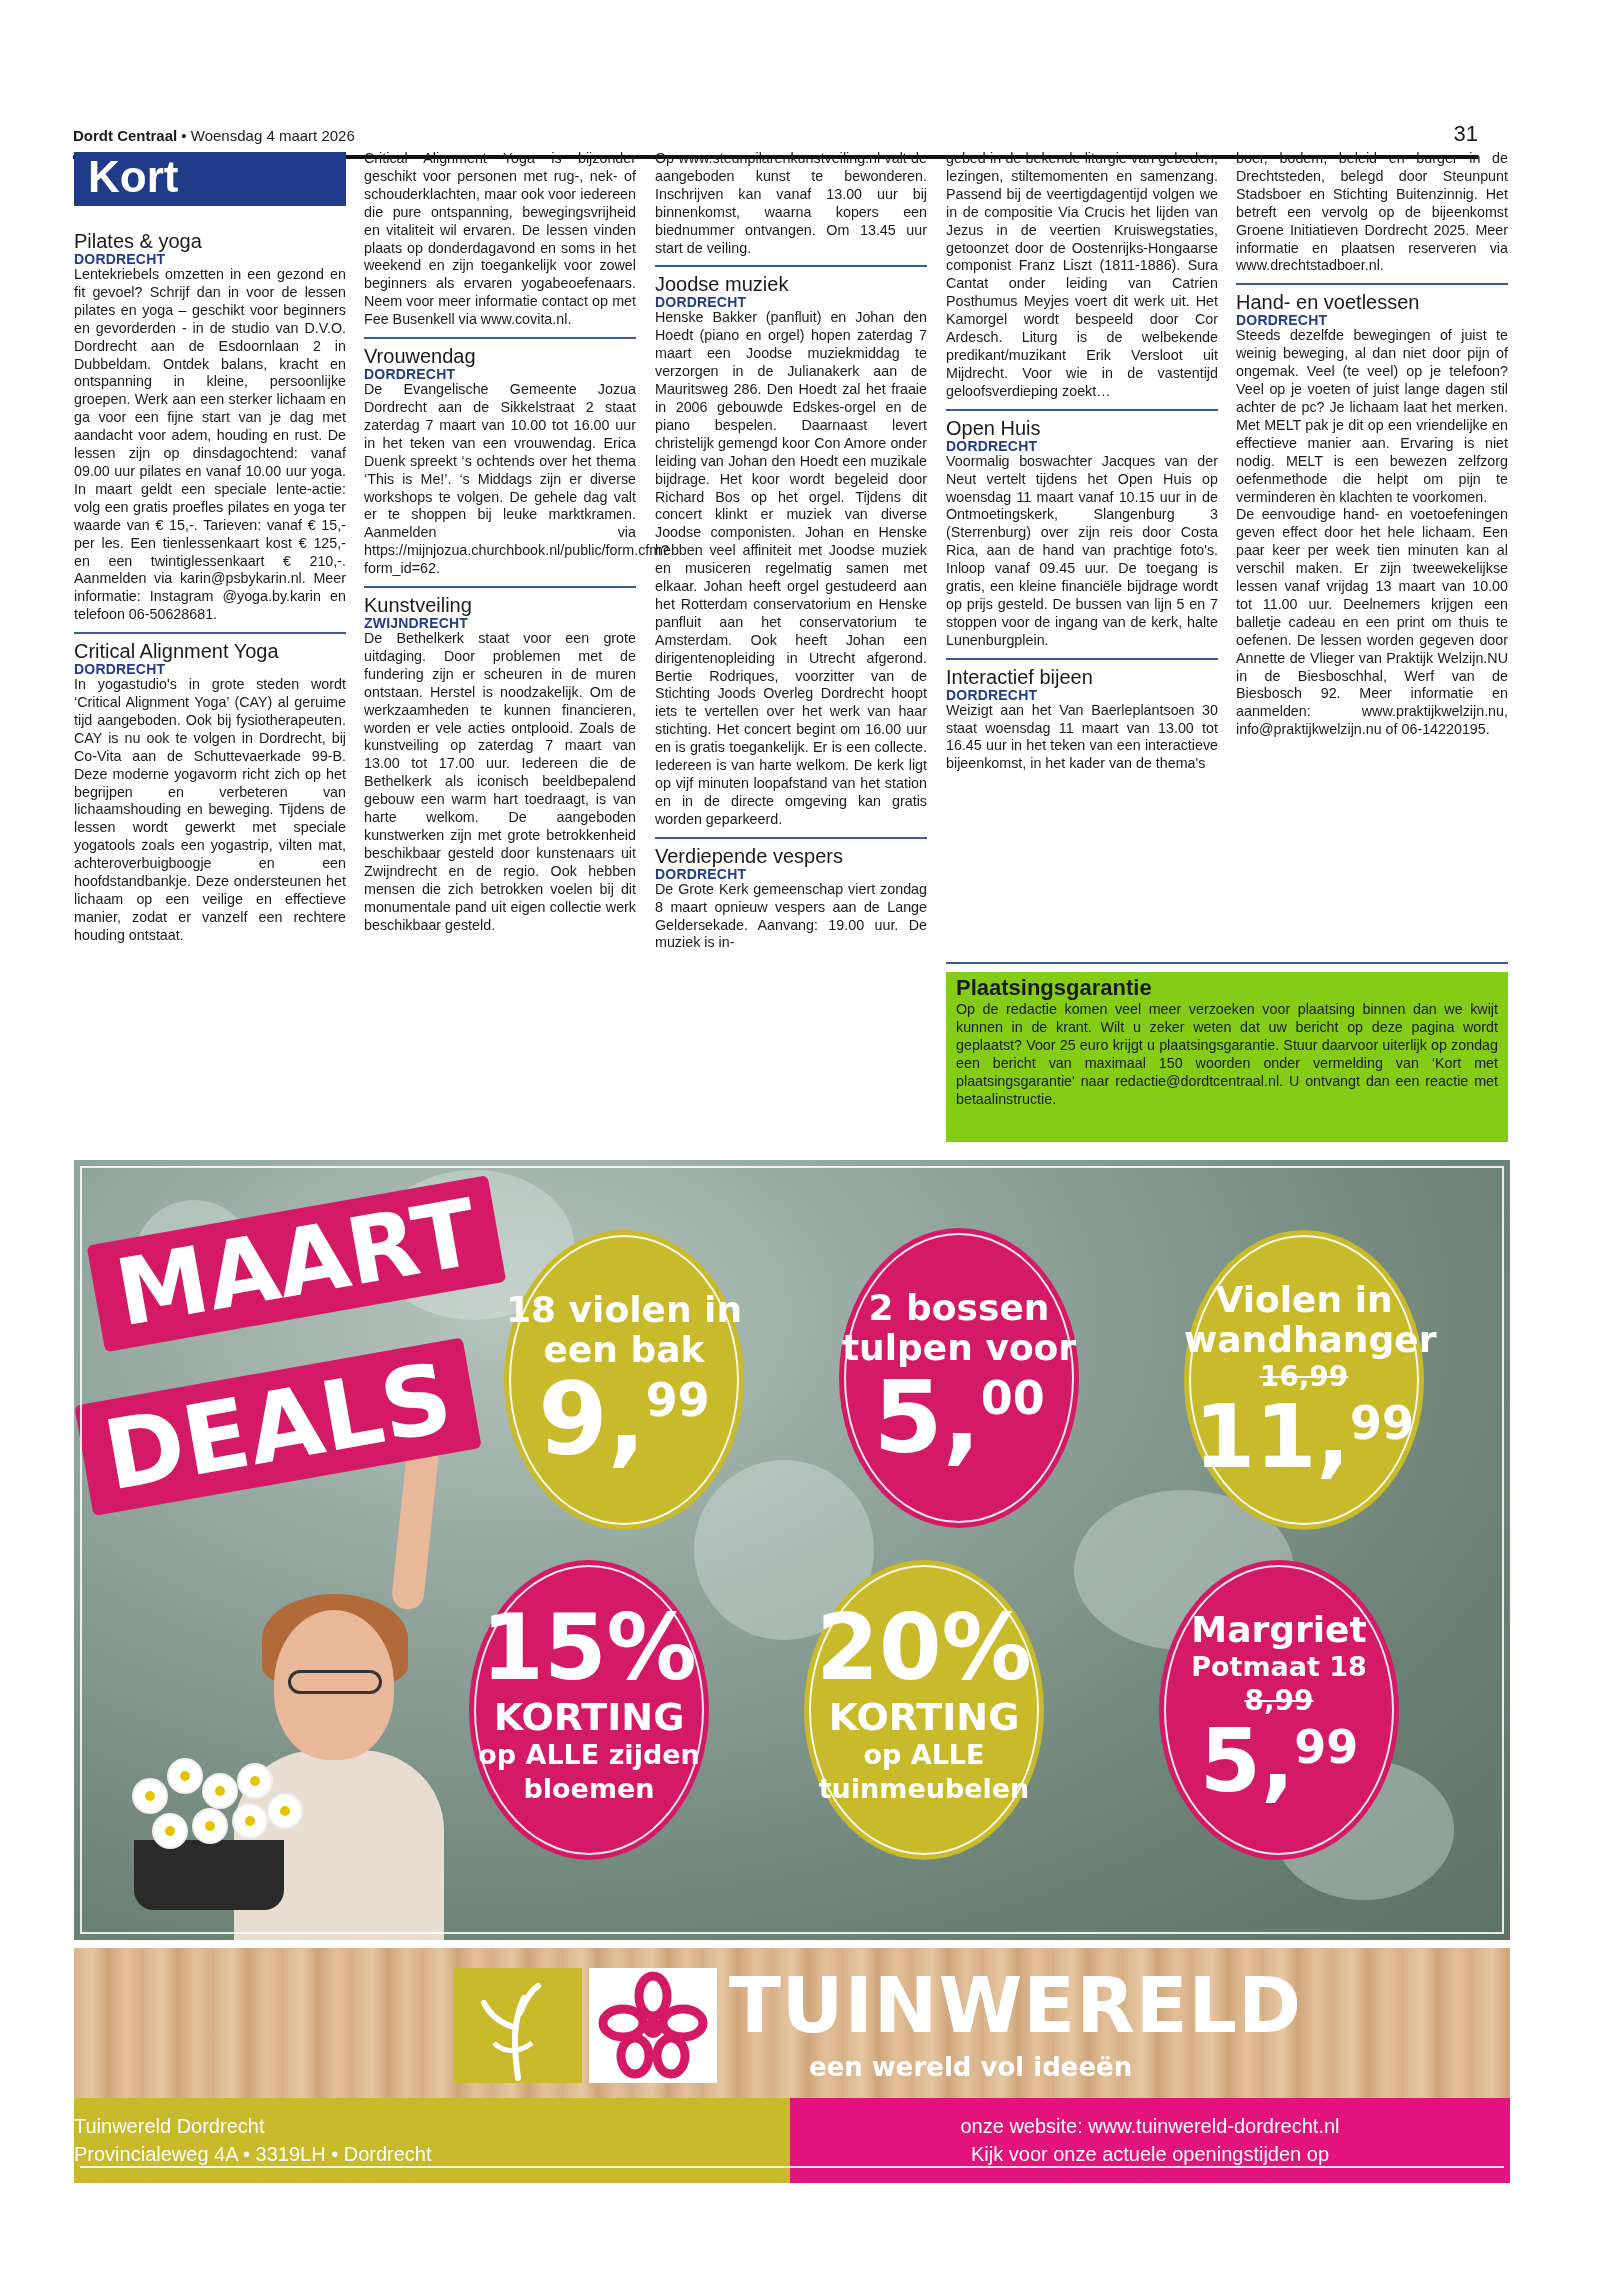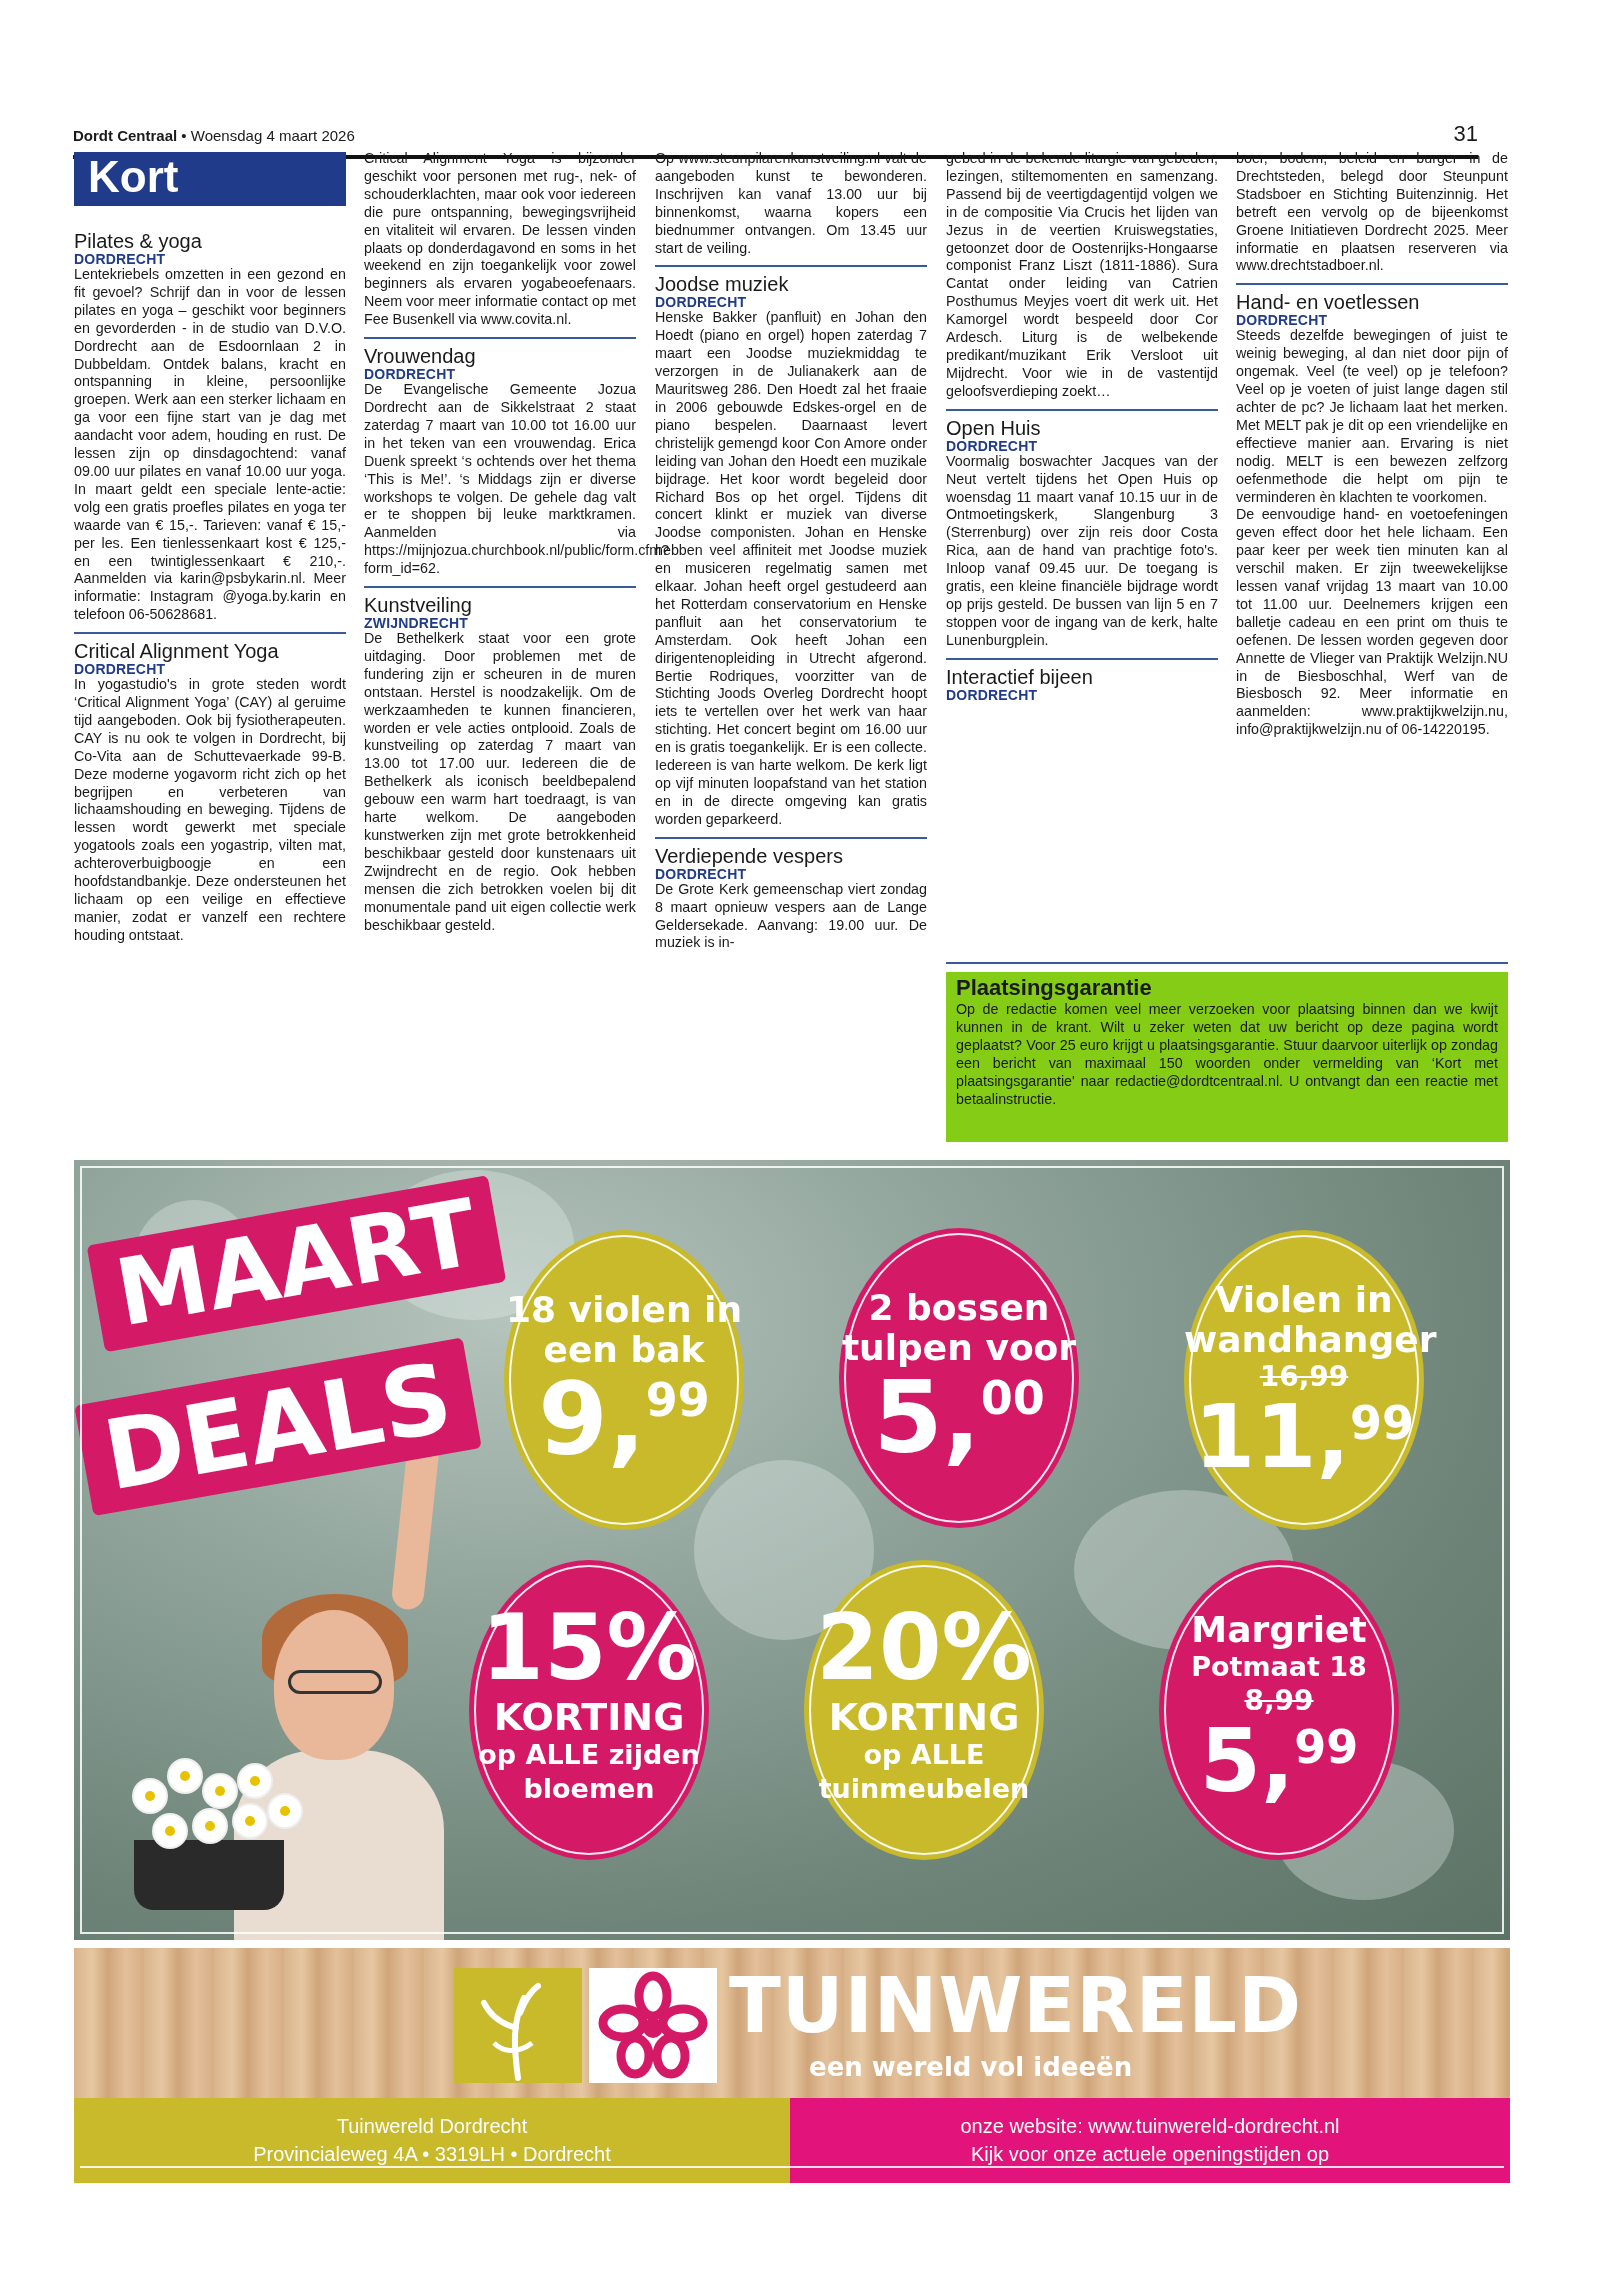--- a/index.html
+++ b/index.html
@@ -69,21 +69,21 @@
   .pot { position:absolute; left:40px; top:120px; width:150px; height:70px; background:#2a2a2a; border-radius:0 0 20px 20px; }
 
   
   .footer { position:absolute; left:74px; top:1948px; width:1436px; height:280px; }
   .wood { position:absolute; left:0; top:0; width:100%; height:150px;
           background: repeating-linear-gradient(90deg, #d9b48c 0px, #e6c7a2 18px, #cfa57a 34px, #e3c09a 52px, #d6ae84 70px); }
   .logo-box { position:absolute; left:380px; top:20px; width:128px; height:115px; background:#c8ba2a; }
   .logo-flower { position:absolute; left:515px; top:20px; width:128px; height:115px; background:#fff; }
   .brand { position:absolute; left:655px; top:18px; color:#fff; font-family:"DejaVu Sans", sans-serif; font-weight:900; font-size:76px; line-height:80px; letter-spacing:1px; }
   .tagline { position:absolute; left:735px; top:104px; color:#fff; font-family:"DejaVu Sans", sans-serif; font-weight:bold; font-size:26px; }
-  .foot-left { position:absolute; left:0; top:150px; width:716px; height:85px; background:#c8ba2a; color:#fff; text-align:center; font-size:20px; line-height:28px; padding-top:14px; box-sizing:border-box; }
+  .foot-left { position:absolute; left:0; top:150px; width:716px; height:85px; background:#c8ba2a; color:#fff; font-size:20px; line-height:28px; padding-top:14px; box-sizing:border-box; }
   .foot-right { position:absolute; left:716px; top:150px; width:720px; height:85px; background:#e2137a; color:#fff; text-align:center; font-size:20px; line-height:28px; padding-top:14px; box-sizing:border-box; }
   .foot-line { position:absolute; left:6px; top:218px; width:1424px; height:2px; background:rgba(255,255,255,0.85); }
 </style>
 </head>
 <body>
 
 <div class="masthead">
   <div class="left">
     <b>Dordt Centraal</b>
     <span>•</span>
@@ -150,20 +150,21 @@
   <div class="sep"></div>
   <div class="article">
     <h2>Open Huis</h2>
     <div class="place">DORDRECHT</div>
     <p>Voormalig boswachter Jacques van der Neut vertelt tijdens het Open Huis op woensdag 11 maart vanaf 10.15 uur in de Ontmoetingskerk, Slangenburg 3 (Sterrenburg) over zijn reis door Costa Rica, aan de hand van prachtige foto's. Inloop vanaf 09.45 uur. De toegang is gratis, een kleine financiële bijdrage wordt op prijs gesteld. De bussen van lijn 5 en 7 stoppen voor de ingang van de kerk, halte Lunenburgplein.</p>
   </div>
   <div class="sep"></div>
   <div class="article">
     <h2>Interactief bijeen</h2>
     <div class="place">DORDRECHT</div>
+    <p>Weizigt aan het Van Baerleplantsoen 30 staat woensdag 11 maart van 13.00 tot 16.45 uur in het teken van een interactieve bijeenkomst, in het kader van de thema's</p>
   </div>
 </div>
 
 <div class="col c5">
   <div class="article cont">
     <p>boer, bodem, beleid en burger in de Drechtsteden, belegd door Steunpunt Stadsboer en Stichting Buitenzinnig. Het betreft een vervolg op de bijeenkomst Groene Initiatieven Dordrecht 2025. Meer informatie en plaatsen reserveren via www.drechtstadboer.nl.</p>
   </div>
   <div class="sep"></div>
   <div class="article">
     <h2>Hand- en voetlessen</h2>

